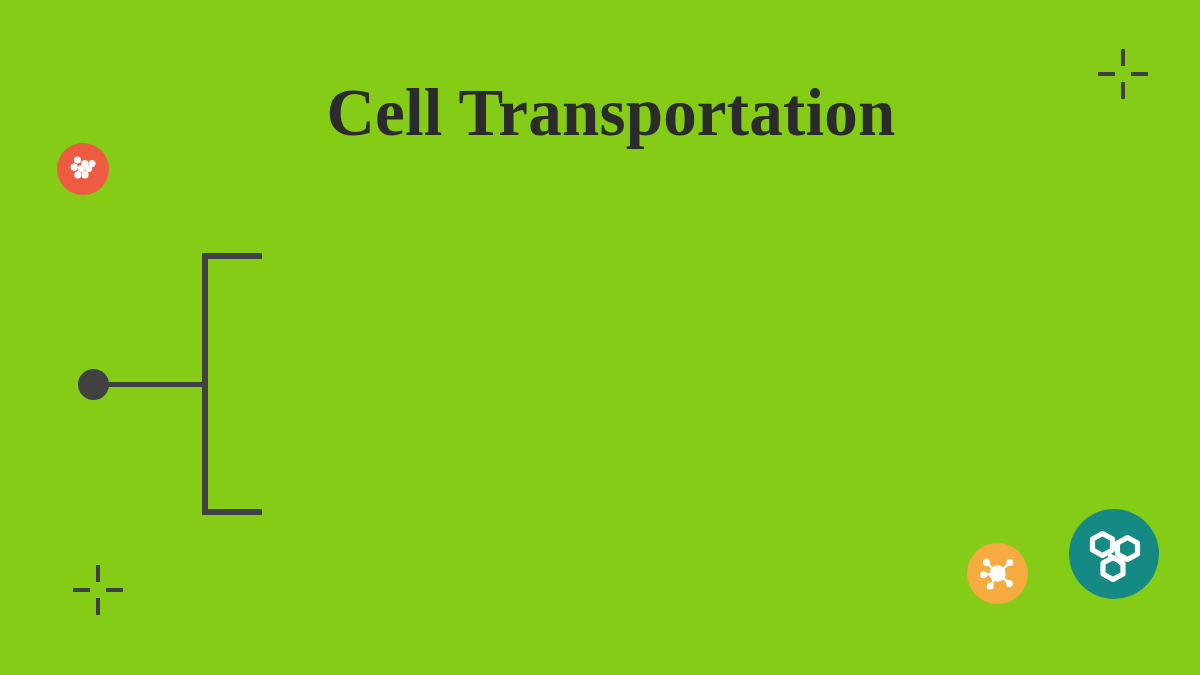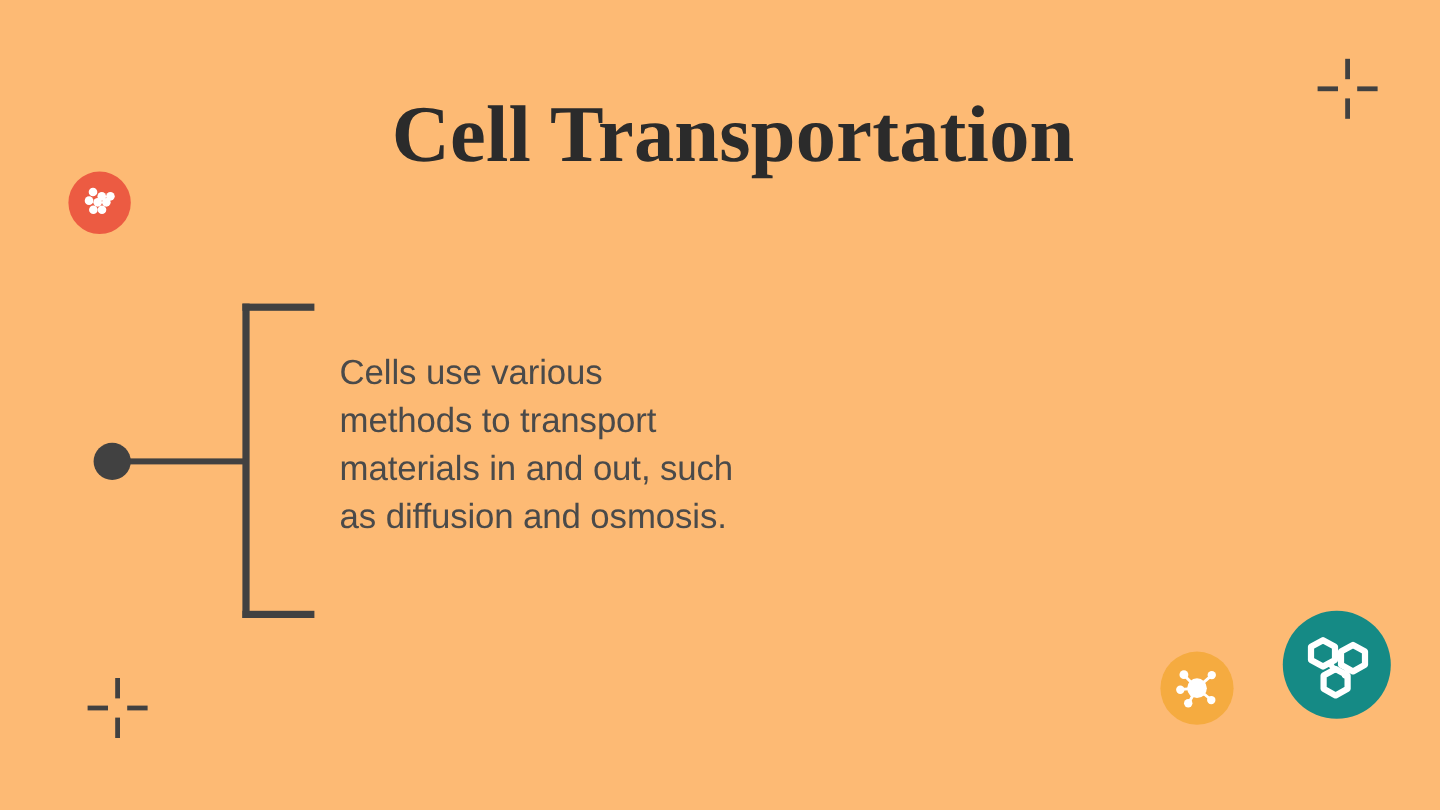--- a/index.html
+++ b/index.html
@@ -10,21 +10,21 @@
   body {
     width: 1200px;
     height: 675px;
     overflow: hidden;
     font-family: "Liberation Sans", sans-serif;
   }
   #slide {
     position: relative;
     width: 1200px;
     height: 675px;
-    background: #fdba74;
+    background: #84cc16;
     overflow: hidden;
   }
 
   
   #title {
     position: absolute;
     left: 0;
     top: 79px;
     width: 1222px;
     text-align: center;
@@ -184,21 +184,20 @@
   <div id="title">Cell Transportation</div>
 
   <div id="connector">
     <div class="bracket-vert"></div>
     <div class="bracket-arm-top"></div>
     <div class="bracket-arm-bottom"></div>
     <div class="stem"></div>
     <div class="node-dot"></div>
   </div>
 
-  <div id="body-text">Cells use various methods to transport materials in and out, such as diffusion and osmosis.</div>
 
   <div class="deco-circle" id="circle-molecule-cluster">
     <svg viewBox="0 0 52 52">
       <g fill="#ffffff">
         <circle cx="20.5" cy="17.0" r="3.6"></circle>
         <circle cx="27.8" cy="20.6" r="3.6"></circle>
         <circle cx="35.0" cy="20.6" r="3.6"></circle>
         <circle cx="17.2" cy="24.2" r="3.6"></circle>
         <circle cx="24.4" cy="25.6" r="3.6"></circle>
         <circle cx="31.6" cy="25.6" r="3.6"></circle>

